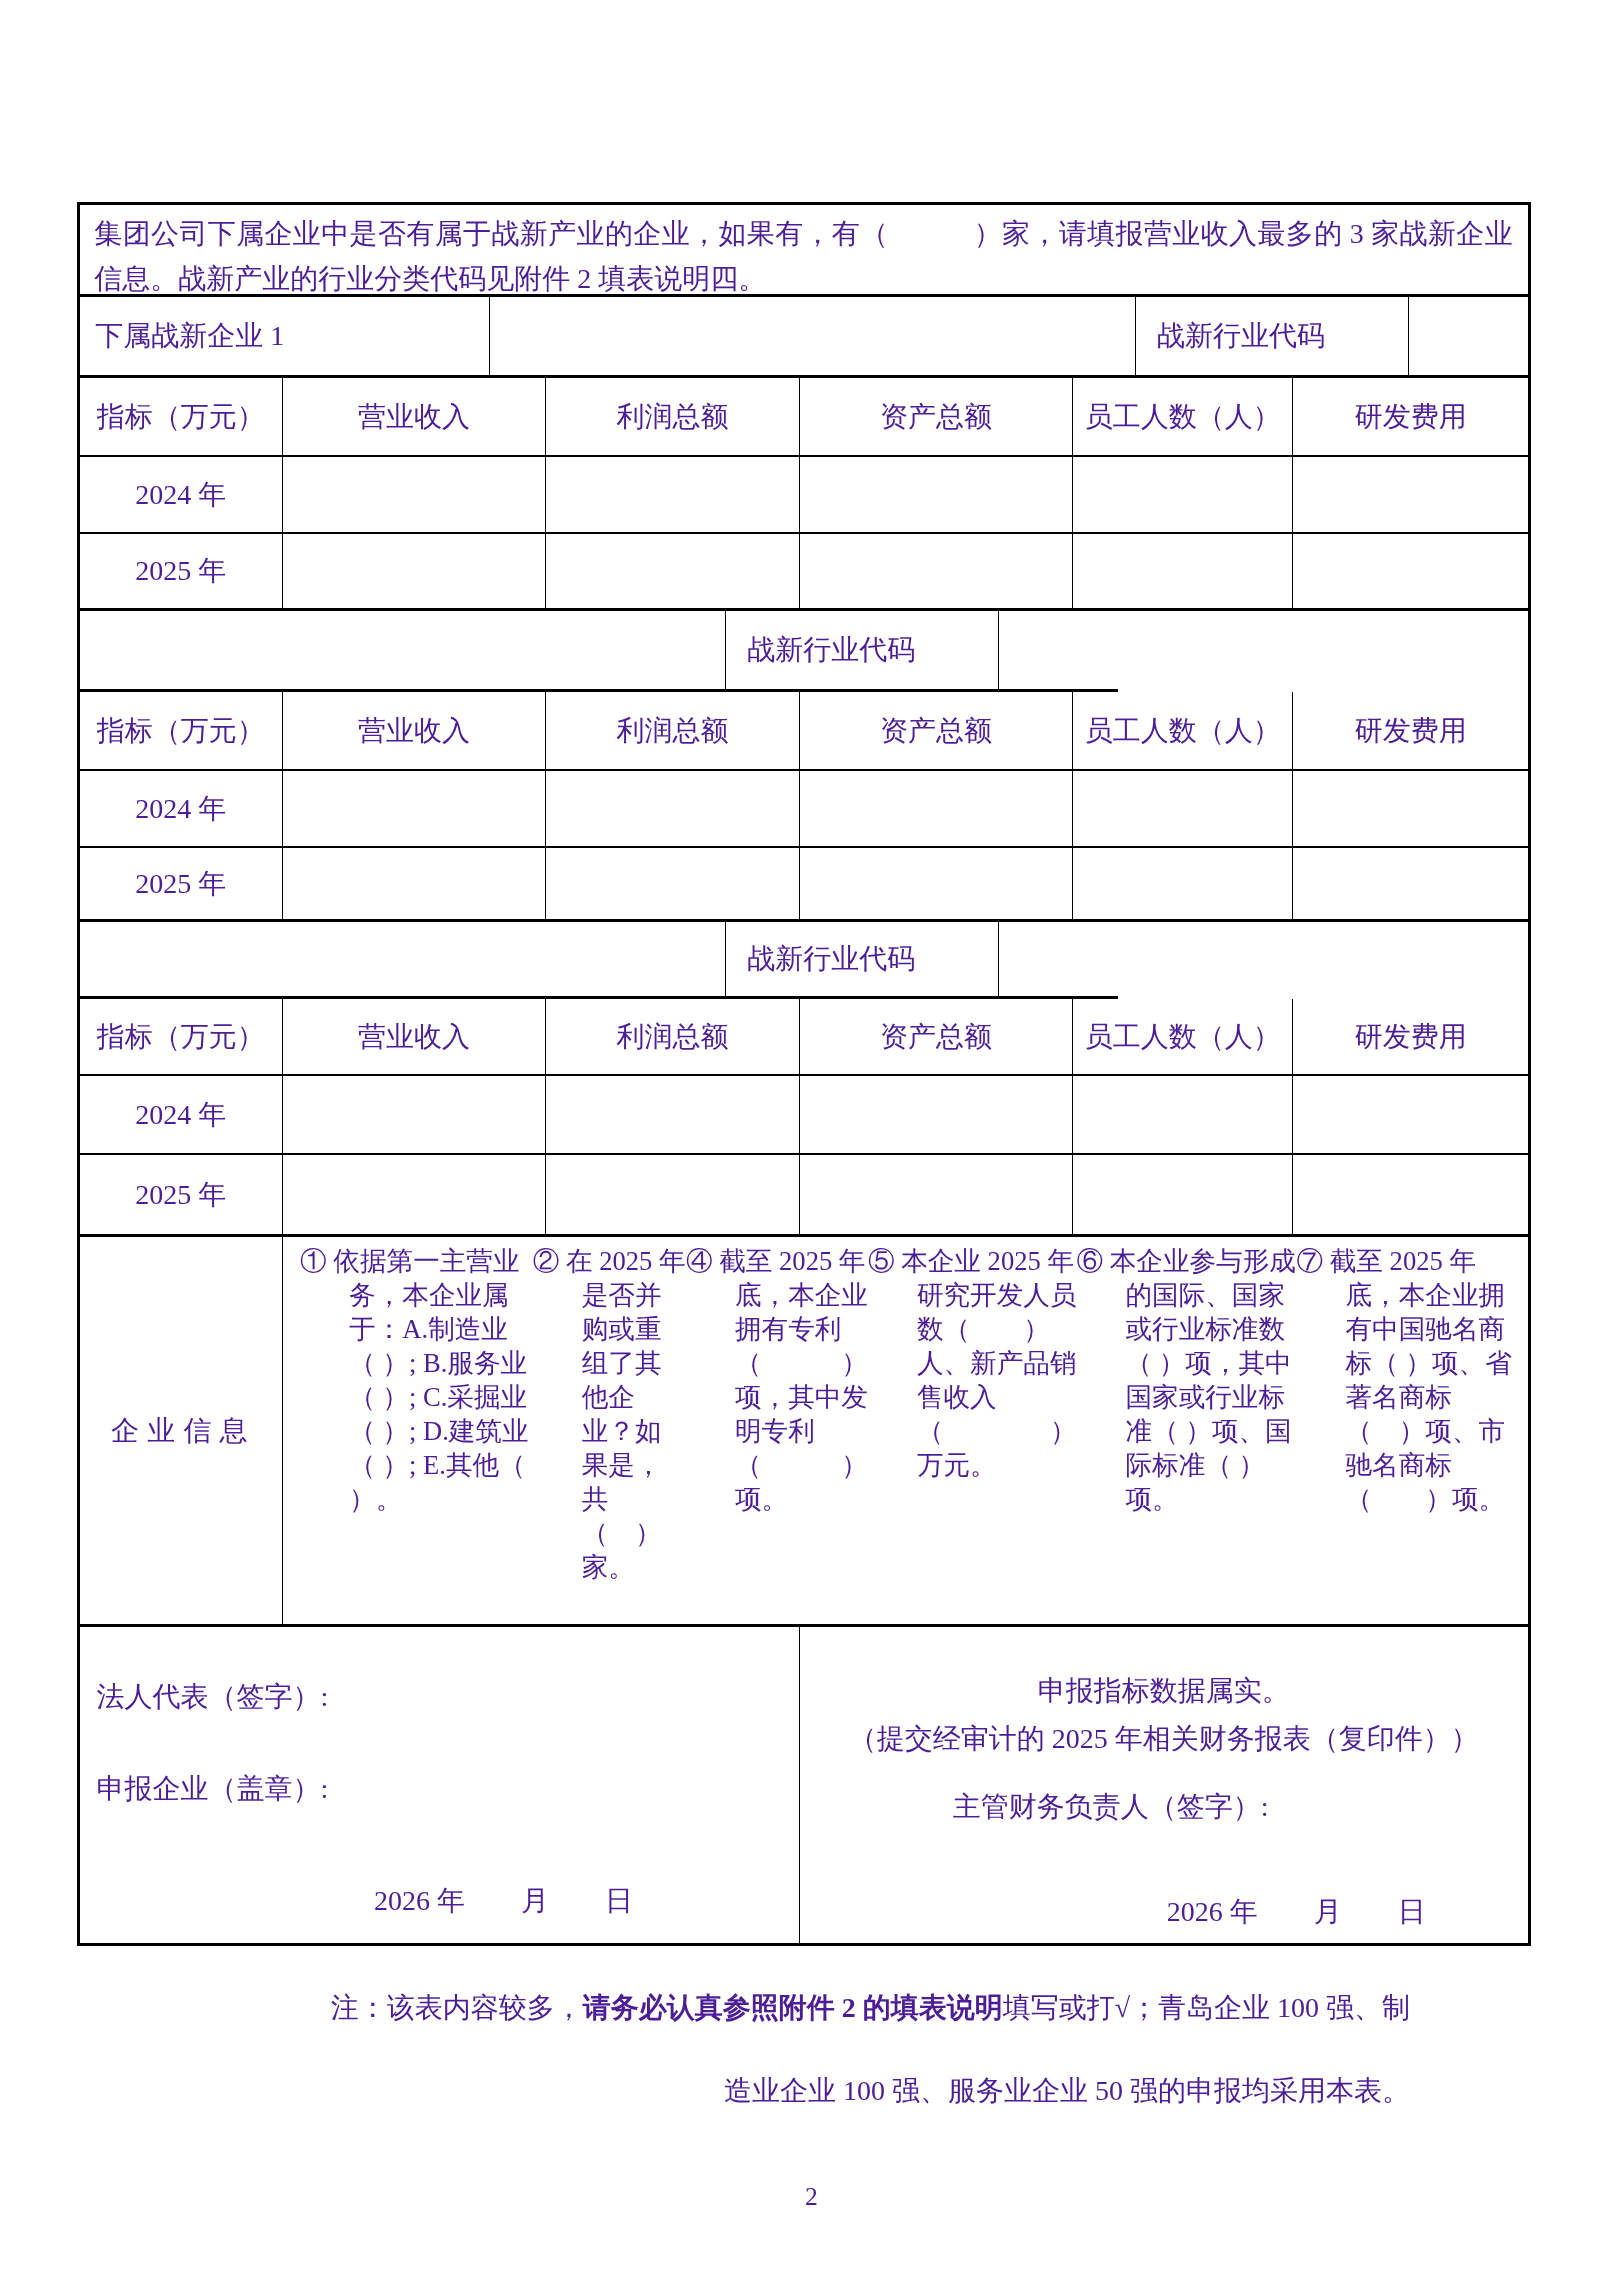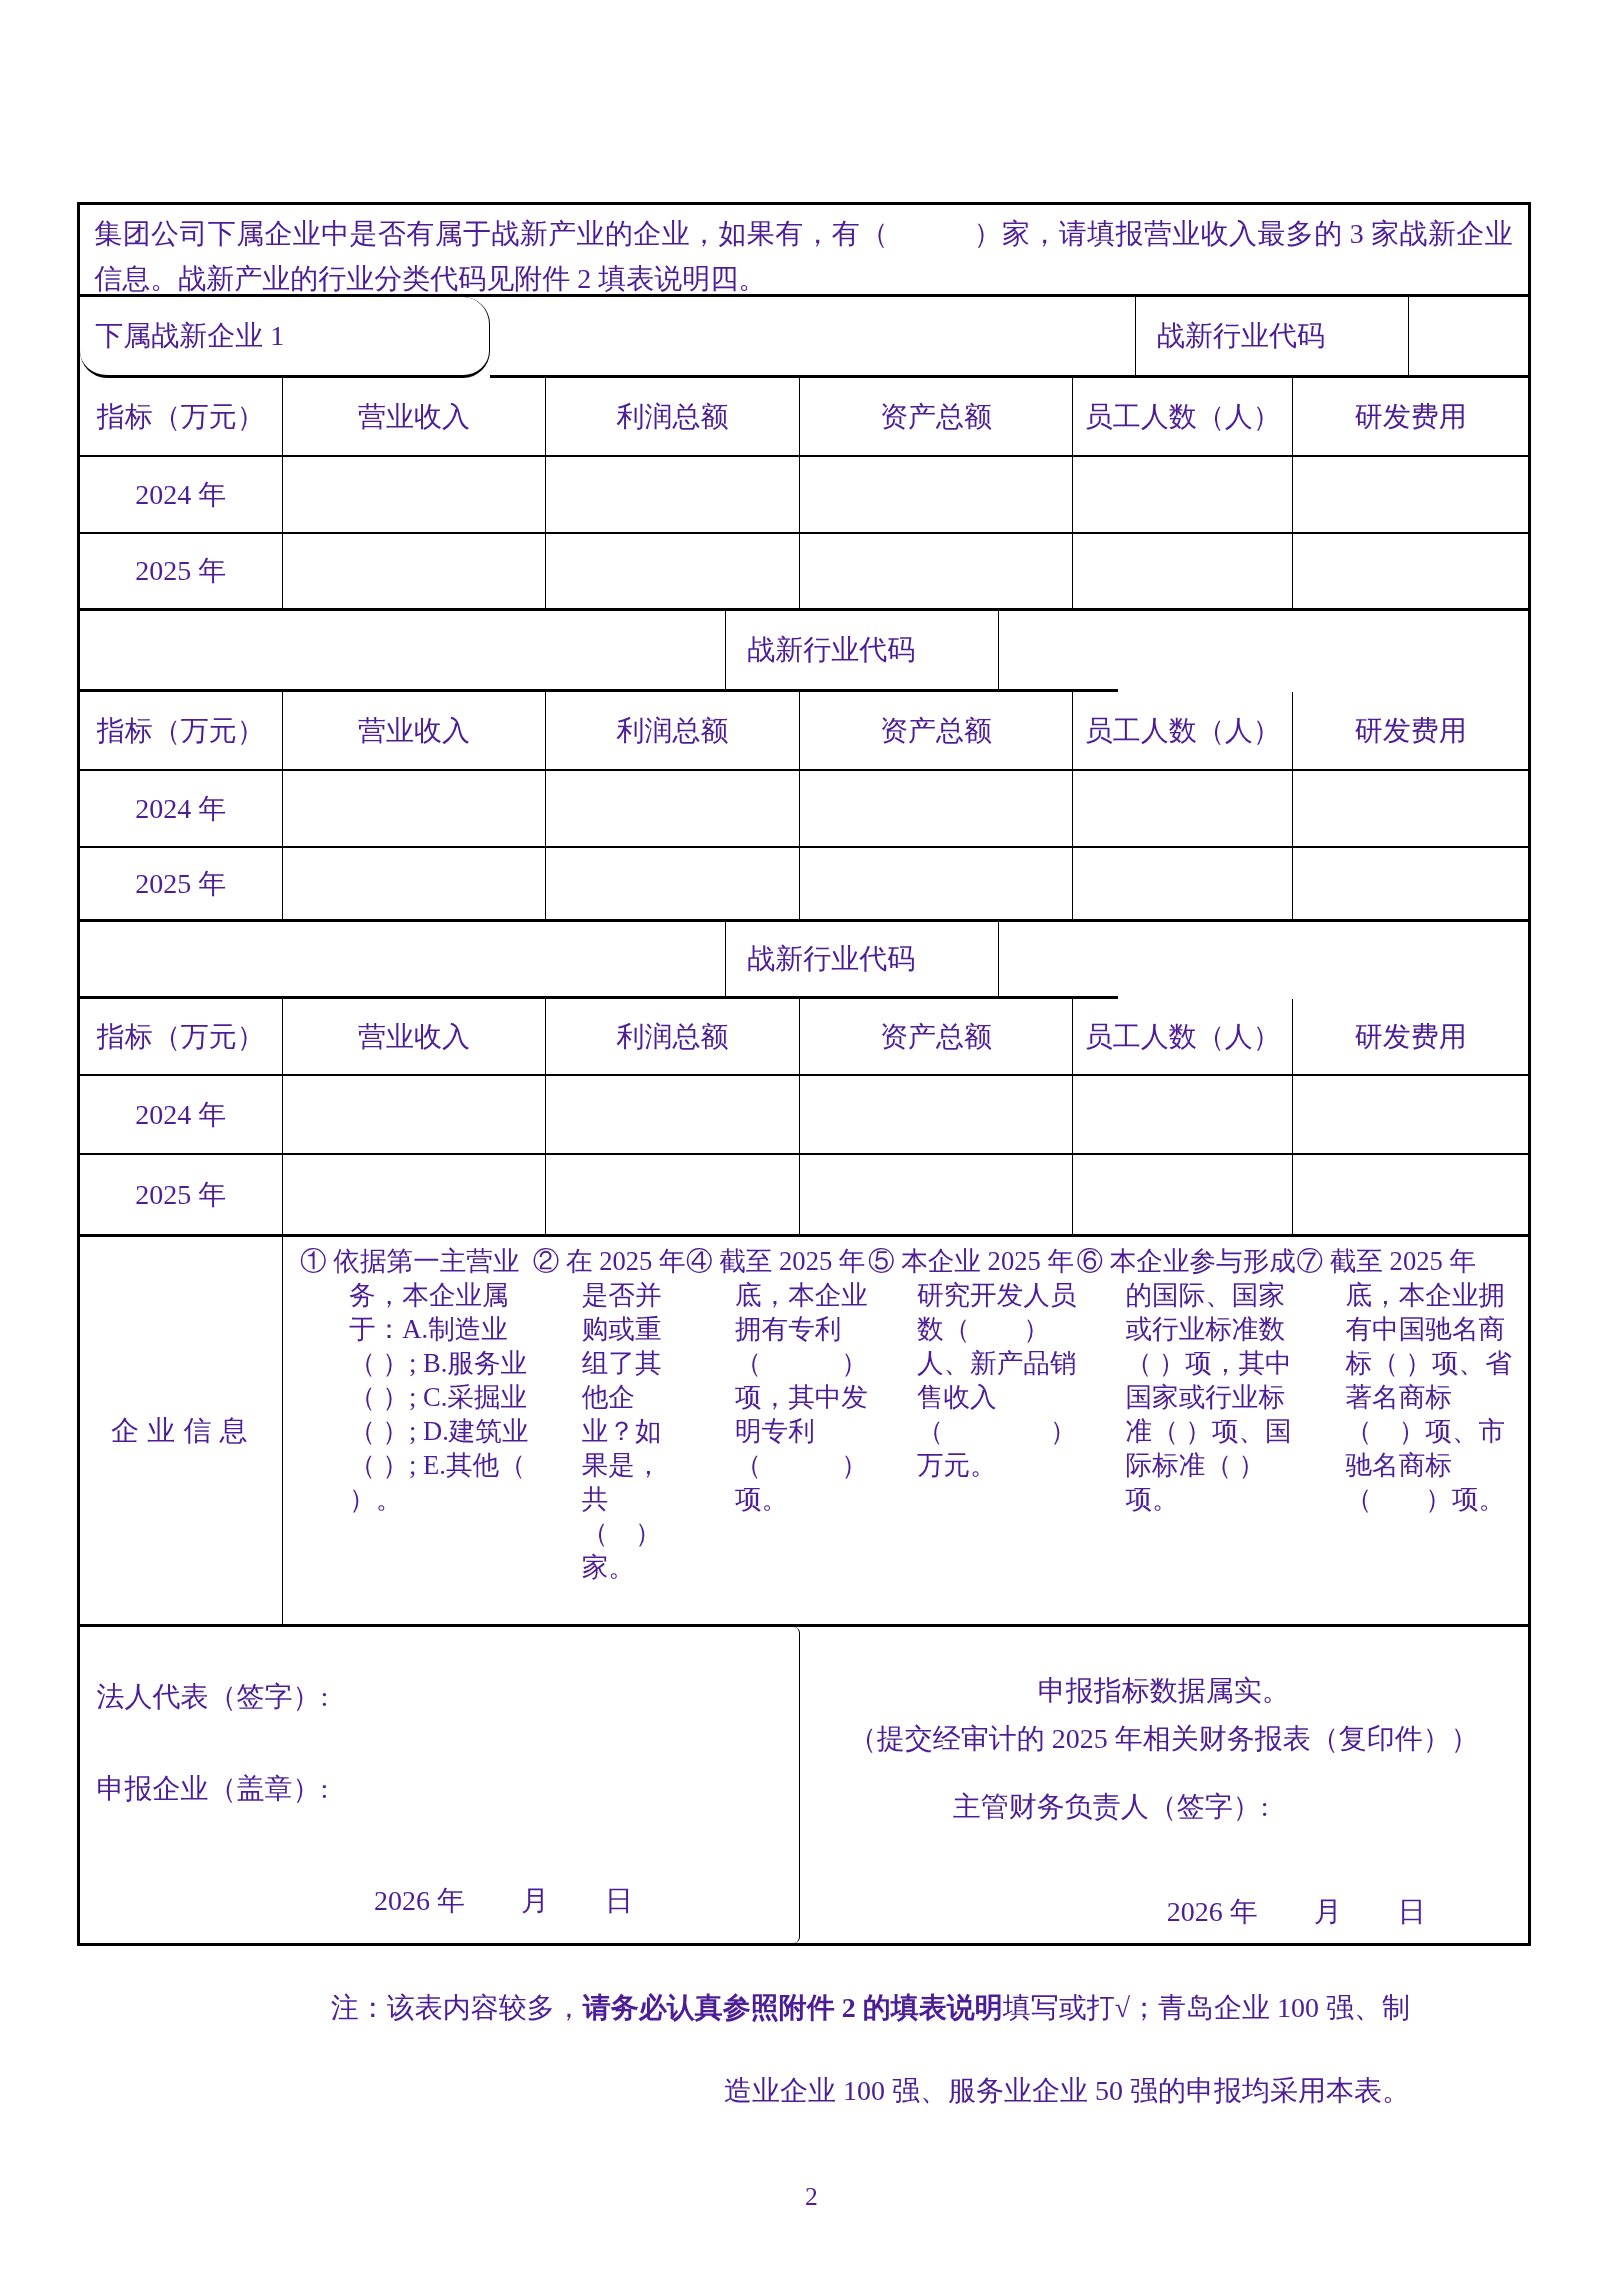--- a/index.html
+++ b/index.html
@@ -22,38 +22,38 @@
   .trow { display:flex; width:100%; box-sizing:border-box; }
   .cell {
     box-sizing:border-box;
     border-right:1.5px solid #000;
     border-bottom:2px solid #000;
     display:flex; align-items:center;
     overflow:hidden;
   }
   .cell:last-child { border-right:none; }
   .thick > .cell { border-bottom-width:3.6px; }
-  .last > .cell { border-bottom:none;border-radius:6px; }
+  .last > .cell { border-bottom:none; }
 
   
   .rh-para { height:92px; }
   .rh-ent  { height:81px; }
   .rh-head { height:79px; }
   .rh-year { height:77px; }
   .rh-year-s { height:74px; }
   .rh-ent3 { height:77px; }
   .rh-head3{ height:77px; }
   .rh-y3a  { height:79px; }
   .rh-y3b  { height:82px; }
   .rh-info { height:390px; }
   .rh-sig  { height:316px; }
 
   
   .c-full   { width:100%; }
-  .c-elabel { width:28.3%;border-radius:27px; }
+  .c-elabel { width:28.3%; }
   .c-ename  { width:44.6%; }
   .c-ecode  { width:18.9%; }
   .c-ecodev { width:8.2%; }
   .c-i0 { width:14.0%; } .c-i1 { width:18.2%; } .c-i2 { width:17.5%; }
   .c-i3 { width:18.9%; } .c-i4 { width:15.2%; } .c-i5 { width:16.2%; }
   .c-ilabel { width:14.0%; } .c-ibody { width:86.0%; }
   .c-sigl { width:49.7%; } .c-sigr { width:50.3%; }
 
   .para-cell { padding:6.1px 15.3px 0 14.3px; line-height:45px; align-items:flex-start; text-align:justify; }
   .left-pad  { padding-left:15.3px; }

